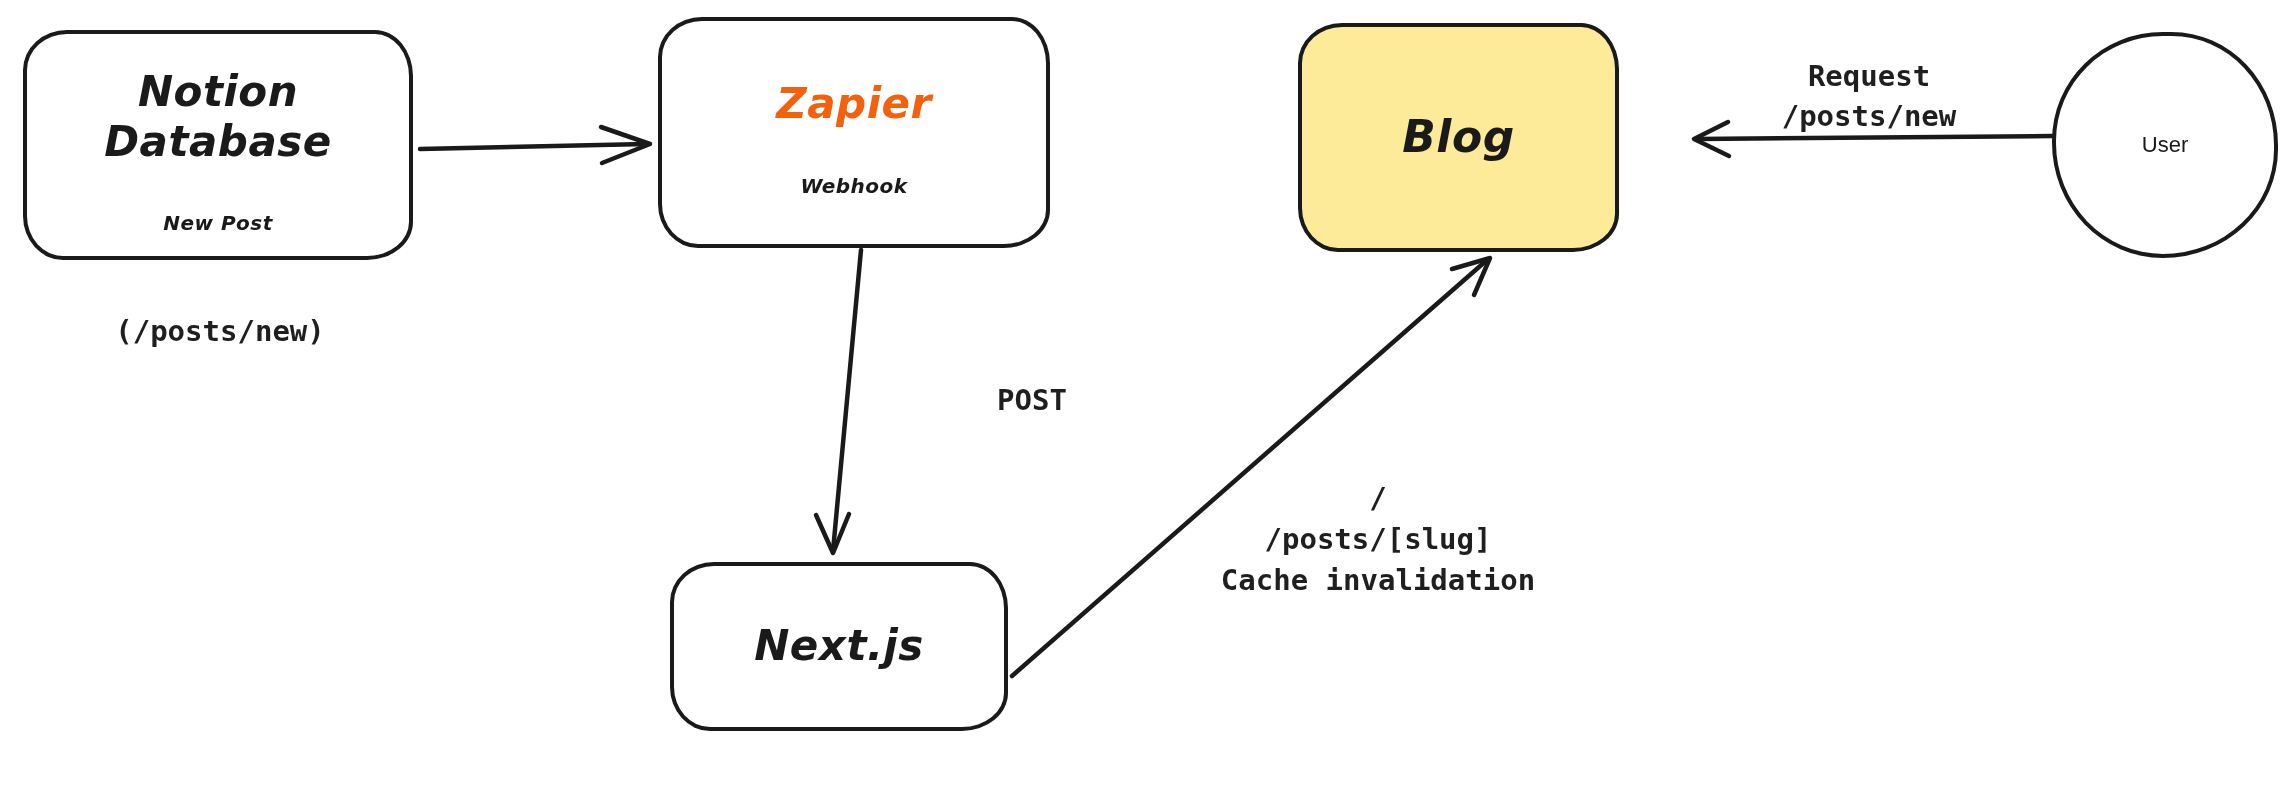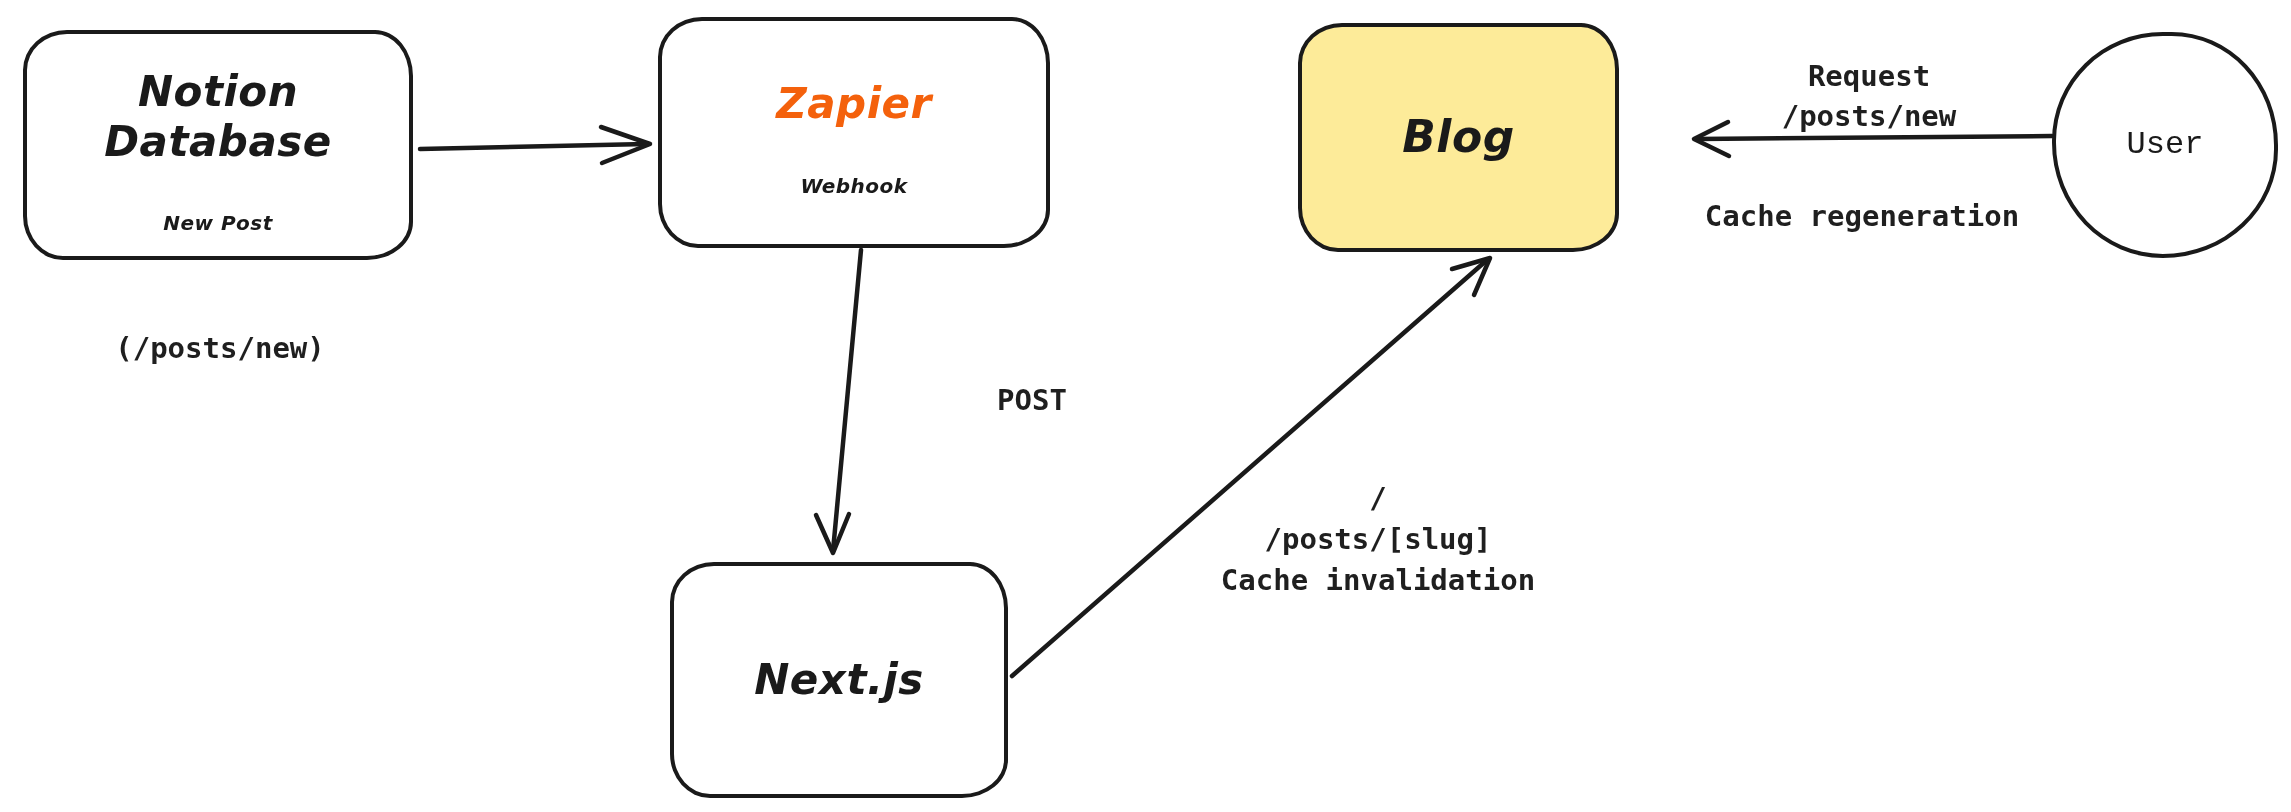--- a/index.html
+++ b/index.html
@@ -81,32 +81,32 @@
     left: 658px; top: 17px; width: 392px; height: 231px;
     padding-top: 12px;
   }
   #node-zapier .node-title { color: #f4610c; }
   #node-blog {
     left: 1298px; top: 23px; width: 321px; height: 229px;
     background: #fdeb99;
   }
   #node-blog .node-title { font-size: 44px; }
   #node-nextjs {
-    left: 670px; top: 562px; width: 338px; height: 236px;
+    left: 670px; top: 562px; width: 338px; height: 169px;
   }
   #node-user {
     left: 2052px; top: 32px; width: 226px; height: 226px;
     border-radius: 50% 48% 52% 50% / 49% 51% 49% 52%;
   }
   #node-user .node-title {
-    font-family: Liberation Mono, monospace;
+    font-family: Liberation Sans, sans-serif;
     font-style: normal;
-    font-size: 32px;
+    font-size: 22px;
   }
-  #label-notion-caption { left: 220px; top: 300px; }
+  #label-notion-caption { left: 220px; top: 283px; }
   #label-zapier-nextjs  { left: 1032px; top: 352px; }
   #label-nextjs-blog    { left: 1378px; top: 450px; line-height: 41px; }
   #label-request        { left: 1869px; top: 28px; }
   #label-cache-regen    { left: 1862px; top: 168px; }
 </style>
 </head>
 <body>
 
 <div class="canvas">
 
@@ -161,15 +161,14 @@
     <div>/</div>
     <div>/posts/[slug]</div>
     <div>Cache invalidation</div>
   </div>
 
   <div class="mono edge-label" id="label-request">
     <div>Request</div>
     <div>/posts/new</div>
   </div>
 
-  <div class="mono edge-label" id="label-cache-regen">Cache regeneration</div>
 
 </div>
 
 </body></html>

